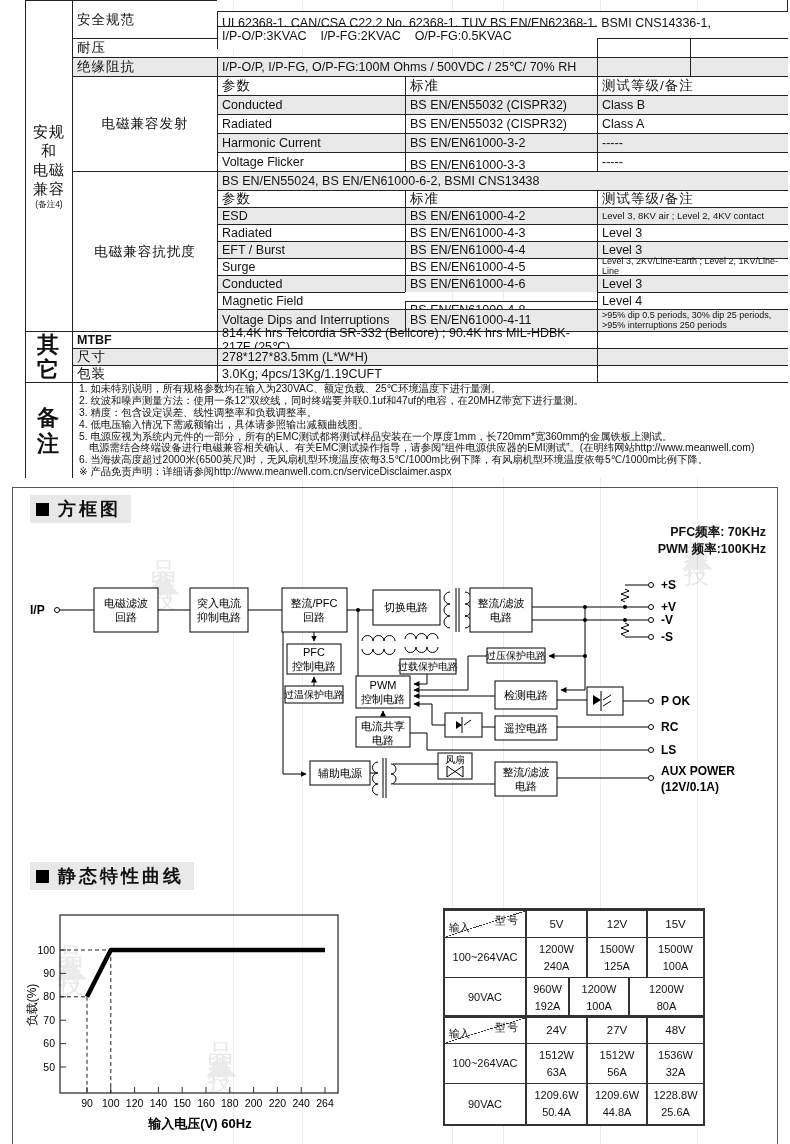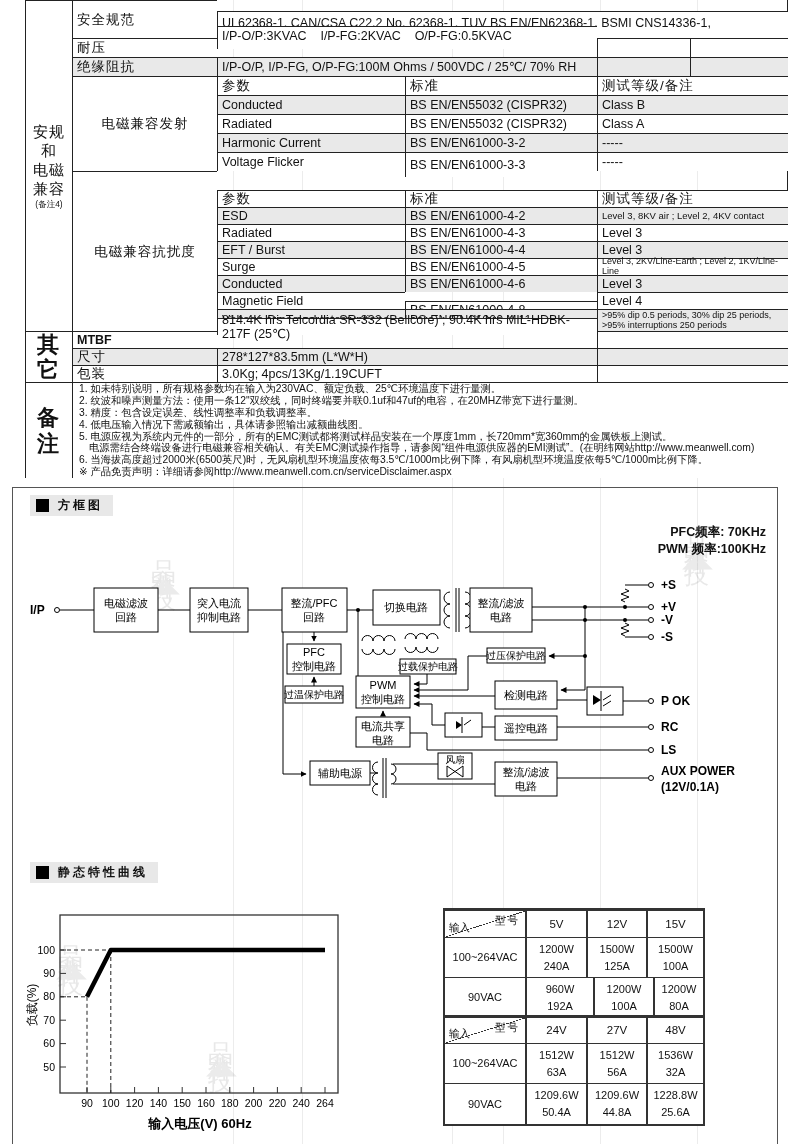--- a/index.html
+++ b/index.html
@@ -19,21 +19,21 @@
   .colA{flex-direction:column;justify-content:center;text-align:center;padding:0;}
   .colA .l{font-size:15px;letter-spacing:1px;line-height:19px;}
   .colA .n{font-size:8.5px;margin-top:2px;}
   #notes-cell{flex-direction:column;align-items:flex-start;justify-content:center;padding:2px 6px;}
   .note-line{font-size:10.3px;line-height:11.9px;white-space:nowrap;}
   .note-line.indent{padding-left:10px;}
   
   #lower-box{left:12px;top:487px;width:766px;height:657px;border:1px solid #555;border-bottom:none;background:transparent;}
   .sec-head{position:absolute;display:flex;align-items:center;background:#e8e8e8;padding:2px 10px 2px 6px;}
   .sec-head .sq{width:13px;height:13px;background:#000;margin-right:9px;}
-  .sec-head .tt{font-size:12px;font-weight:600;letter-spacing:3px;}
+  .sec-head .tt{font-size:18px;font-weight:600;letter-spacing:3px;}
   #freq-note{right:24px;top:524px;text-align:right;font-size:12.5px;font-weight:700;line-height:17px;}
   svg text{font-family:"Liberation Sans","DejaVu Sans",sans-serif;}
   .wire{stroke:#000;stroke-width:1;fill:none;}
   .box{fill:#fff;stroke:#000;stroke-width:1;}
   .blk-t{font-size:11px;text-anchor:middle;fill:#000;}
   .blk-s{font-size:10px;text-anchor:middle;fill:#000;}
   .out-t{font-size:12px;font-weight:600;fill:#000;}
   .dash{stroke:#222;stroke-dasharray:4 3;stroke-width:1;fill:none;}
   .tick-t{font-size:10.5px;fill:#000;}
   
@@ -134,20 +134,21 @@
   <div class="cell" style="left:572px;top:114px;width:191px;height:19px">Class A</div>
 
   <div class="cell shade" style="left:192px;top:133px;width:188px;height:19px">Harmonic Current</div>
   <div class="cell shade" style="left:380px;top:133px;width:192px;height:19px">BS EN/EN61000-3-2</div>
   <div class="cell shade" style="left:572px;top:133px;width:191px;height:19px">-----</div>
 
   <div class="cell" style="left:192px;top:152px;width:188px;height:19px">Voltage Flicker</div>
   <div class="cell" style="left:380px;top:152px;width:192px;height:25px">BS EN/EN61000-3-3</div>
   <div class="cell" style="left:572px;top:152px;width:191px;height:19px">-----</div>
 
+  <div class="cell shade" style="left:192px;top:171px;width:571px;height:19px">BS EN/EN55024, BS EN/EN61000-6-2, BSMI CNS13438</div>
 
   <div class="cell cn" style="left:192px;top:190px;width:188px;height:17px">参数</div>
   <div class="cell cn" style="left:380px;top:190px;width:192px;height:17px">标准</div>
   <div class="cell cn" style="left:572px;top:190px;width:191px;height:17px">测试等级/备注</div>
 
   <div class="cell shade" style="left:192px;top:207px;width:188px;height:17px">ESD</div>
   <div class="cell shade" style="left:380px;top:207px;width:192px;height:17px">BS EN/EN61000-4-2</div>
   <div class="cell shade small95" style="left:572px;top:207px;width:191px;height:17px">Level 3, 8KV air ; Level 2, 4KV contact</div>
 
   <div class="cell" style="left:192px;top:224px;width:188px;height:17px">Radiated</div>
@@ -167,21 +168,21 @@
   <div class="cell shade" style="left:572px;top:275px;width:191px;height:17px">Level 3</div>
 
   <div class="cell" style="left:192px;top:292px;width:188px;height:17px">Magnetic Field</div>
   <div class="cell" style="left:380px;top:301px;width:192px;height:17px">BS EN/EN61000-4-8</div>
   <div class="cell" style="left:572px;top:292px;width:191px;height:17px">Level 4</div>
 
   <div class="cell shade" style="left:192px;top:309px;width:188px;height:22px">Voltage Dips and Interruptions</div>
   <div class="cell shade" style="left:380px;top:309px;width:192px;height:22px">BS EN/EN61000-4-11</div>
   <div class="cell shade small9" style="left:572px;top:309px;width:191px;height:22px">&gt;95% dip 0.5 periods, 30% dip 25 periods, &gt;95% interruptions 250 periods</div>
 
-  <div class="cell" style="left:192px;top:318px;width:380px;height:17px">814.4K hrs   Telcordia SR-332 (Bellcore) ; 90.4K hrs  MIL-HDBK-217F (25℃)</div>
+  <div class="cell" style="left:192px;top:331px;width:380px;height:17px">814.4K hrs   Telcordia SR-332 (Bellcore) ; 90.4K hrs  MIL-HDBK-217F (25℃)</div>
   <div class="cell" style="left:572px;top:331px;width:191px;height:17px"></div>
   <div class="cell shade" style="left:192px;top:348px;width:380px;height:17px">278*127*83.5mm (L*W*H)</div>
   <div class="cell shade" style="left:572px;top:348px;width:191px;height:17px"></div>
   <div class="cell" style="left:192px;top:365px;width:380px;height:17px">3.0Kg; 4pcs/13Kg/1.19CUFT</div>
   <div class="cell" style="left:572px;top:365px;width:191px;height:17px"></div>
 
   <div class="cell" id="notes-cell" style="left:47px;top:382px;width:716px;height:96px">
     <div class="note-line">1. 如未特别说明，所有规格参数均在输入为230VAC、额定负载、25℃环境温度下进行量测。</div>
     <div class="note-line">2. 纹波和噪声测量方法：使用一条12"双绞线，同时终端要并联0.1uf和47uf的电容，在20MHZ带宽下进行量测。</div>
     <div class="note-line">3. 精度：包含设定误差、线性调整率和负载调整率。</div>
@@ -461,21 +462,21 @@
         <span>1500W</span>
         <span>125A</span>
       </div>
     <div class="lt-cell" style="width:61px;flex:1">
         <span>1500W</span>
         <span>100A</span>
       </div>
   </div>
   <div class="lt-row" style="height:40px">
     <div class="lt-cell" style="width:80px">90VAC</div>
-    <div class="lt-cell" style="width:68px">
+    <div class="lt-cell" style="width:43px">
         <span>960W</span>
         <span>192A</span>
       </div>
     <div class="lt-cell" style="width:60px">
         <span>1200W</span>
         <span>100A</span>
       </div>
     <div class="lt-cell" style="width:61px;flex:1">
         <span>1200W</span>
         <span>80A</span>

